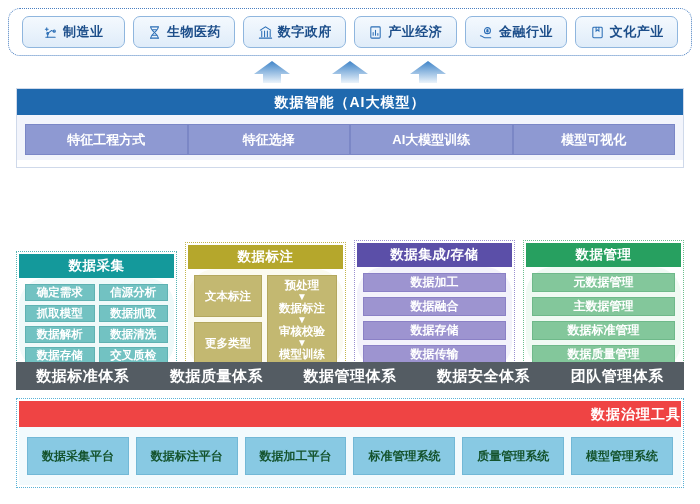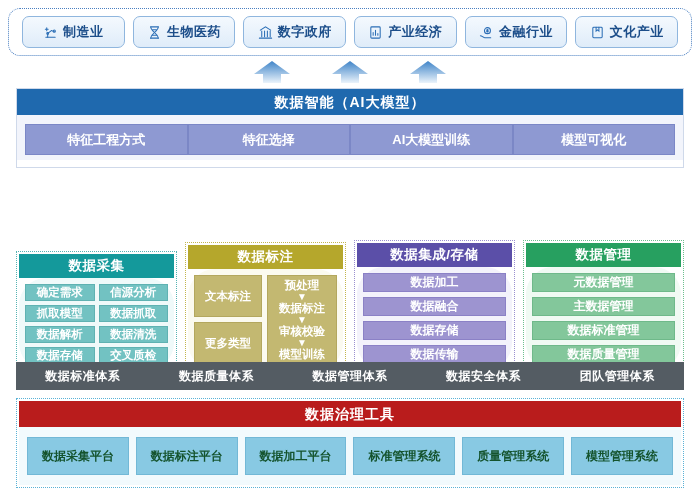--- a/index.html
+++ b/index.html
@@ -86,26 +86,26 @@
   .col.manage{border:1px dotted #6cbf8e;}
   .manage .col-head{background:#27a060;}
   .manage .col-body{background:#f0faf3;display:flex;flex-direction:column;gap:5px;}
   .cell-green{flex:1;background:#83c79b;border:1px solid #6fb98a;color:#fff;
     font-size:12px;font-weight:bold;display:flex;align-items:center;justify-content:center;}
 
   
   .sysbar{position:absolute;left:16px;top:362px;width:668px;height:28px;
     background:#545c63;display:flex;align-items:center;justify-content:space-around;
     box-sizing:border-box;}
-  .sys-item{color:#fff;font-size:12px;font-weight:bold;letter-spacing:.5px;}
+  .sys-item{color:#fff;font-size:15px;font-weight:bold;letter-spacing:.5px;}
 
   
   .tools{position:absolute;left:16px;top:398px;width:668px;height:90px;
     border:1px dotted #5ab2d6;background:#fff;box-sizing:border-box;padding:2px;}
-  .tools-title{background:#b91c1c;}
+  .tools-title{background:#ef4444;text-align:right;}
   .tools-row{display:flex;gap:7px;padding:10px 8px;background:#f2fafd;
     height:calc(100% - 26px);box-sizing:border-box;}
   .tool-card{flex:1 1 0;background:#88c9e3;border:1px solid #72b8d6;
     color:#14532d;font-size:12px;font-weight:bold;
     display:flex;align-items:center;justify-content:center;}
 </style>
 </head>
 <body>
 
 <div class="page">

